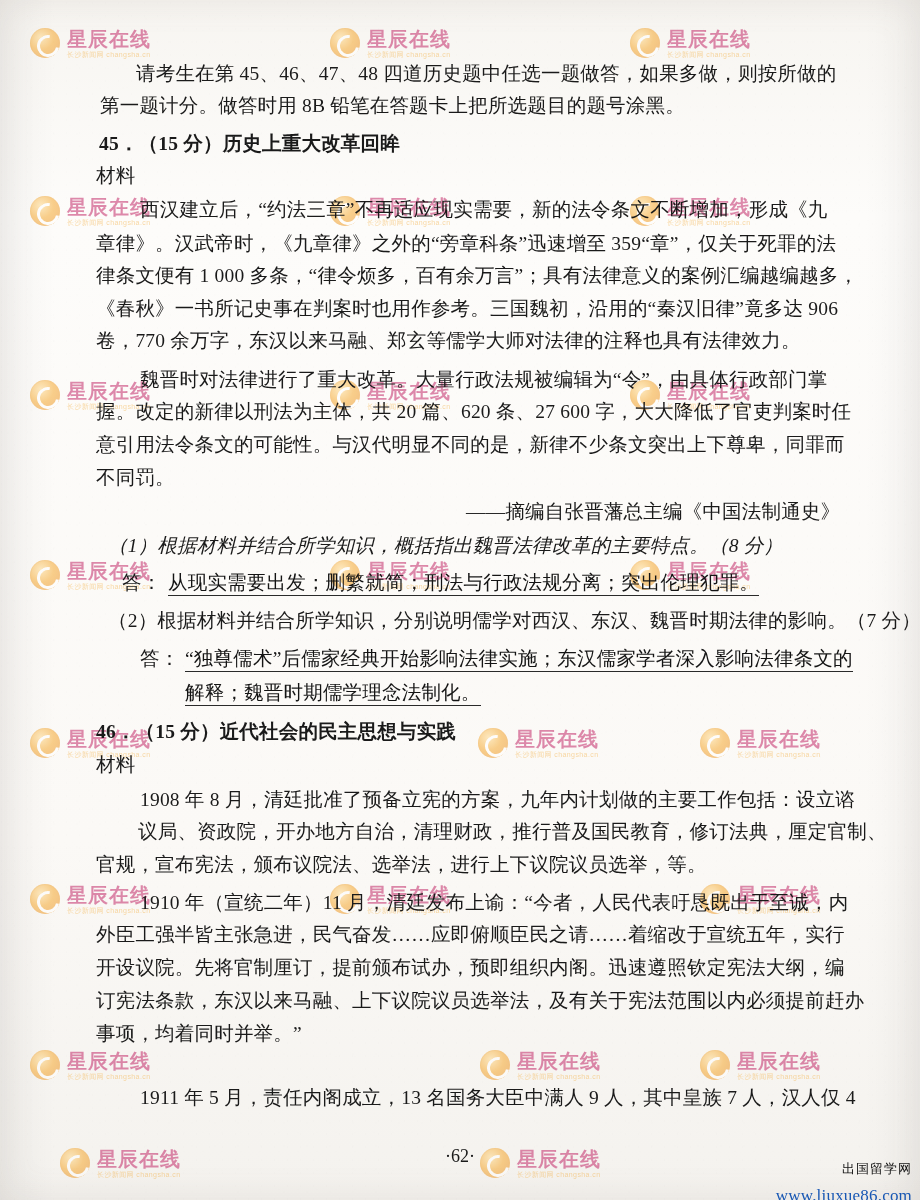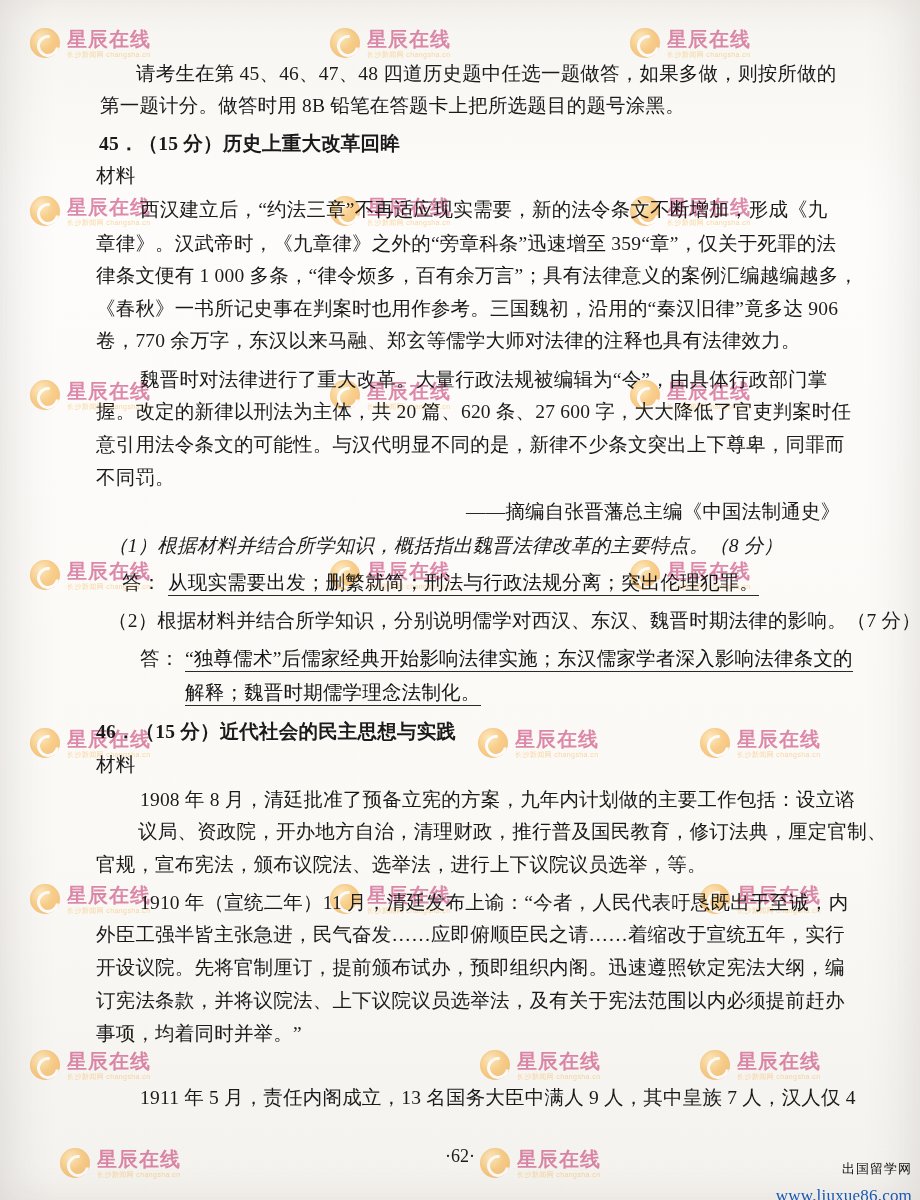--- a/index.html
+++ b/index.html
@@ -360,21 +360,21 @@
   <div class="blk heading" style="left:96px; top:722px;">46．（15 分）近代社会的民主思想与实践</div>
   <div class="blk" style="left:96px; top:755px;">材料</div>
 
   <div class="blk" style="left:140px; top:790px;">1908 年 8 月，清廷批准了预备立宪的方案，九年内计划做的主要工作包括：设立谘</div>
   <div class="blk" style="left:104px;  top:822px;margin-left:34px;">议局、资政院，开办地方自治，清理财政，推行普及国民教育，修订法典，厘定官制、</div>
   <div class="blk" style="left:96px;  top:855px;">官规，宣布宪法，颁布议院法、选举法，进行上下议院议员选举，等。</div>
 
   <div class="blk" style="left:140px; top:893px;">1910 年（宣统二年）11 月，清廷发布上谕：“今者，人民代表吁恳既出于至诚，内</div>
   <div class="blk" style="left:96px;  top:925px;">外臣工强半皆主张急进，民气奋发……应即俯顺臣民之请……着缩改于宣统五年，实行</div>
   <div class="blk" style="left:96px;  top:958px;">开设议院。先将官制厘订，提前颁布试办，预即组织内阁。迅速遵照钦定宪法大纲，编</div>
-  <div class="blk" style="left:96px;  top:991px;">订宪法条款，并将议院法、上下议院议员选举法，及有关于宪法范围以内必须提前赶办</div>
+  <div class="blk" style="left:96px;  top:991px;">订宪法条款，东汉以来马融、上下议院议员选举法，及有关于宪法范围以内必须提前赶办</div>
   <div class="blk" style="left:96px;  top:1024px;">事项，均着同时并举。”</div>
 
   <div class="blk" style="left:140px; top:1060px;margin-top:28px;">1911 年 5 月，责任内阁成立，13 名国务大臣中满人 9 人，其中皇族 7 人，汉人仅 4</div>
 </div>
 
 <div class="page-num">·62·</div>
 
 <div class="footer-brand">
   <div class="fb1">出国留学网</div>
   <div class="fb2">www.liuxue86.com</div>

